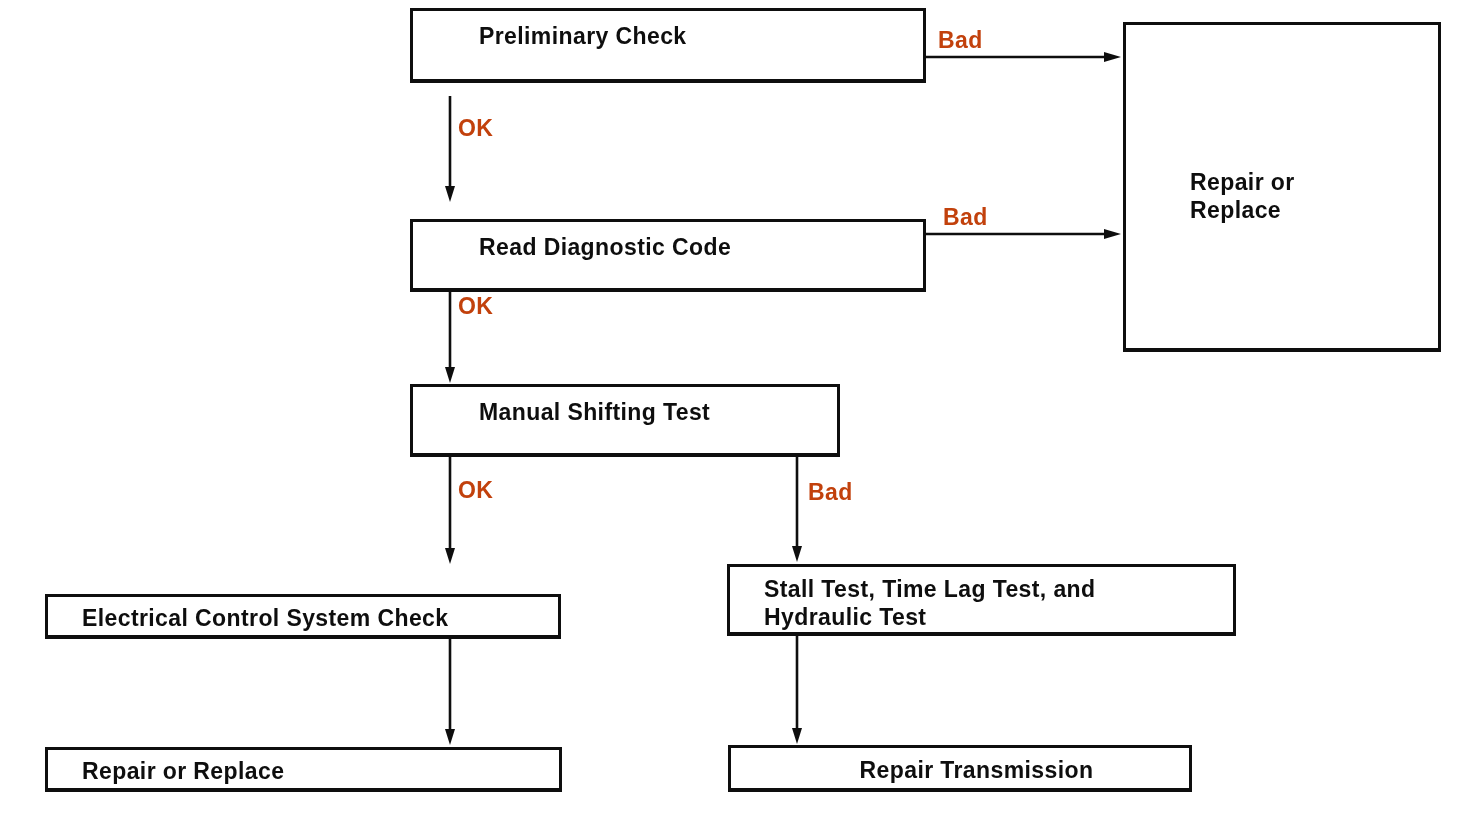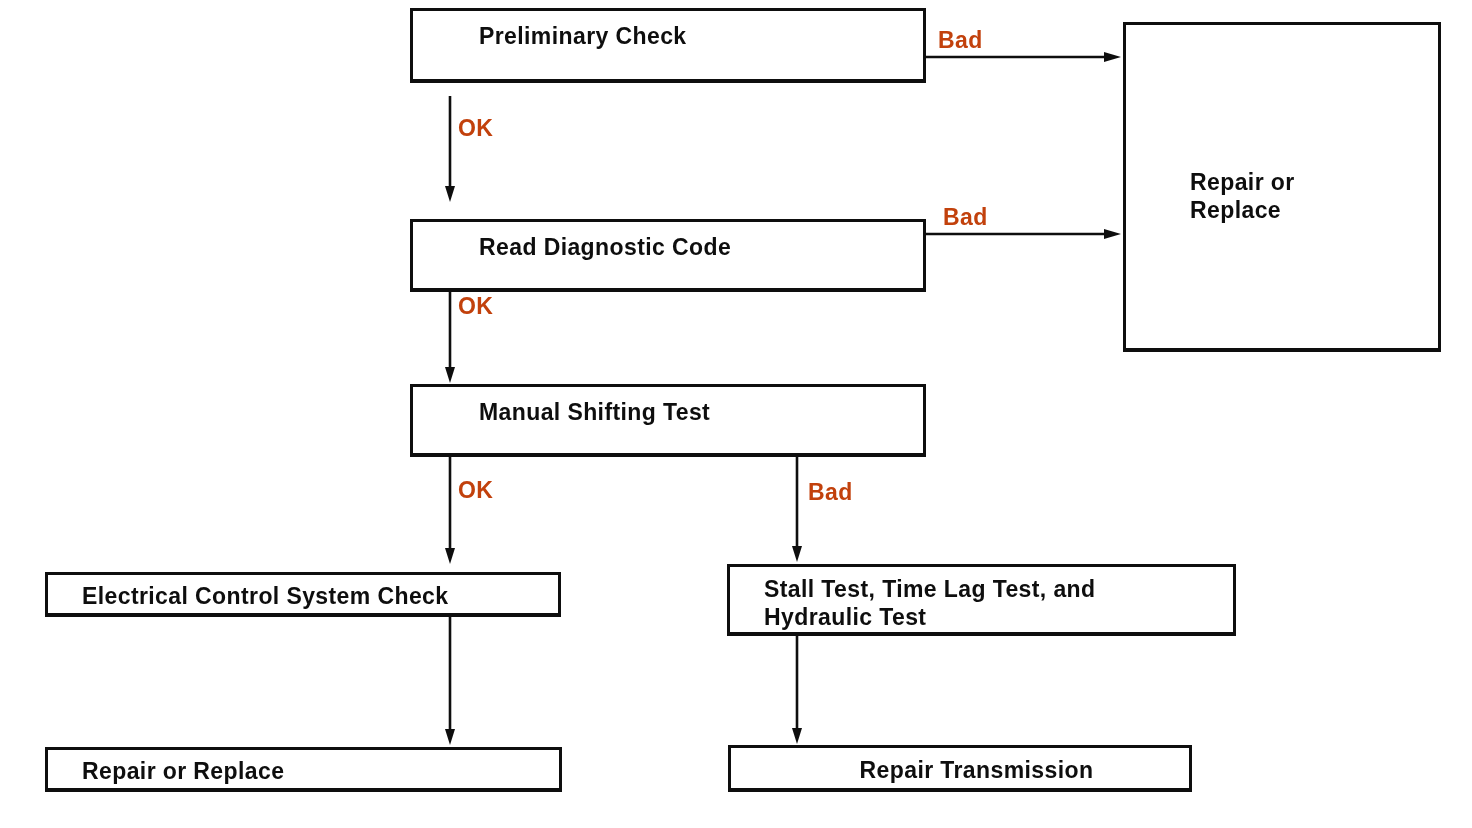--- a/index.html
+++ b/index.html
@@ -39,22 +39,22 @@
     color: #c2410c;
     font-size: 23px;
     line-height: 26px;
     font-weight: 700;
     letter-spacing: 0.4px;
   }
   
   #n-preliminary   { left: 410px; top: 8px;  width: 516px; height: 75px;  padding: 11px 0 0 66px; }
   #n-repair-main   { left: 1123px; top: 22px; width: 318px; height: 330px; padding: 143px 0 0 64px; }
   #n-read-code     { left: 410px; top: 203px; width: 516px; height: 73px;  padding: 11px 0 0 66px; margin-top: 16px; }
-  #n-manual        { left: 410px; top: 384px; width: 516px; height: 73px;  padding: 11px 0 0 66px; }
-  #n-electrical    { left: 45px;  top: 572px; width: 516px; height: 45px;  padding: 7px 0 0 34px; }
+  #n-manual        { left: 410px; top: 384px; width: 430px; height: 73px;  padding: 11px 0 0 66px; }
+  #n-electrical    { left: 45px;  top: 594px; width: 516px; height: 45px;  padding: 7px 0 0 34px; }
   #n-stall         { left: 727px; top: 564px; width: 509px; height: 72px;  padding: 8px 0 0 34px; }
   #n-repair-2      { left: 45px;  top: 747px; width: 517px; height: 45px;  padding: 7px 0 0 34px; }
   #n-repair-trans  { left: 728px; top: 745px; width: 464px; height: 47px;  padding: 8px 0 0 33px; text-align: center; }
   
   #l-ok-1  { left: 458px; top: 115px; }
   #l-bad-1 { left: 938px; top: 27px; }
   #l-ok-2  { left: 458px; top: 293px; }
   #l-bad-2 { left: 943px; top: 204px; }
   #l-ok-3  { left: 458px; top: 477px; }
   #l-bad-3 { left: 808px; top: 479px; }

